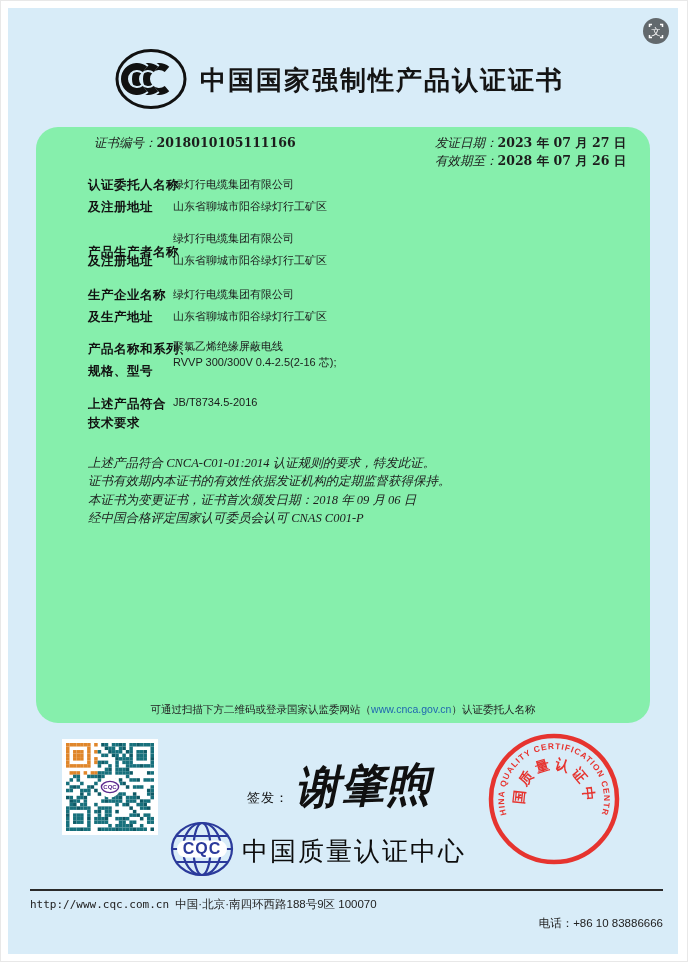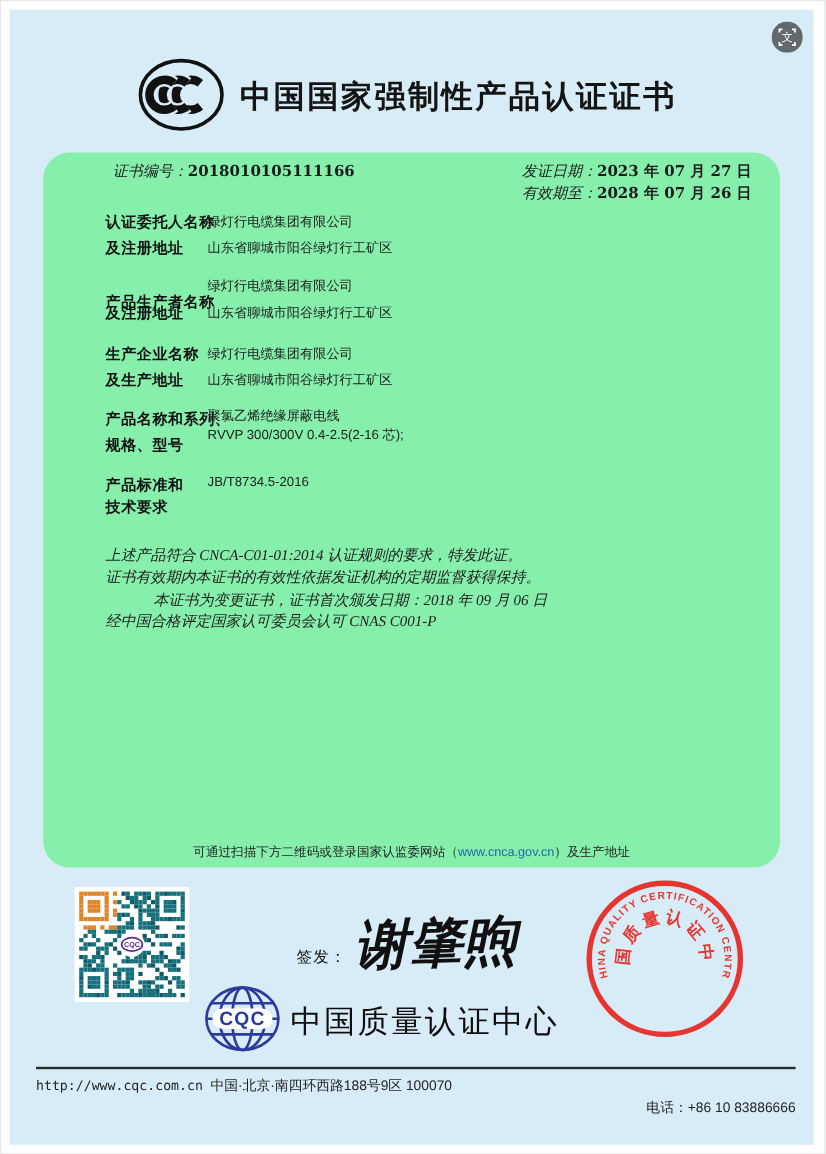--- a/index.html
+++ b/index.html
@@ -69,31 +69,31 @@
     <div class="abs lab" style="left:52px;top:160px;">生产企业名称</div>
     <div class="abs lab" style="left:52px;top:182px;">及生产地址</div>
     <div class="abs val" style="left:137px;top:160px;">绿灯行电缆集团有限公司</div>
     <div class="abs val" style="left:137px;top:182px;">山东省聊城市阳谷绿灯行工矿区</div>
 
     <div class="abs lab" style="left:52px;top:214px;">产品名称和系列、</div>
     <div class="abs lab" style="left:52px;top:236px;">规格、型号</div>
     <div class="abs val" style="left:137px;top:212px;">聚氯乙烯绝缘屏蔽电线</div>
     <div class="abs val" style="left:137px;top:228px;">RVVP 300/300V 0.4-2.5(2-16 芯);</div>
 
-    <div class="abs lab" style="left:52px;top:269px;">产品标准和</div>
+    <div class="abs lab" style="left:52px;top:269px;">上述产品符合</div>
     <div class="abs lab" style="left:52px;top:288px;">技术要求</div>
     <div class="abs val" style="left:137px;top:269px;">JB/T8734.5-2016</div>
 
     <div class="abs kai" style="left:52px;top:328px;">上述产品符合 CNCA-C01-01:2014 认证规则的要求，特发此证。</div>
     <div class="abs kai" style="left:52px;top:346px;">证书有效期内本证书的有效性依据发证机构的定期监督获得保持。</div>
-    <div class="abs kai" style="left:52px;top:365px;margin-left:40px;">本证书为变更证书，证书首次颁发日期：2018 年 09 月 06 日</div>
+    <div class="abs kai" style="left:52px;top:365px;">本证书为变更证书，证书首次颁发日期：2018 年 09 月 06 日</div>
     <div class="abs kai" style="left:52px;top:383px;">经中国合格评定国家认可委员会认可 CNAS C001-P</div>
 
     <div class="abs note" style="left:0;top:576px;width:614px;text-align:center;">
-      <span>可通过扫描下方二维码或登录国家认监委网站（</span><span class="lnk">www.cnca.gov.cn</span><span>）及生产地址</span>
+      <span>可通过扫描下方二维码或登录国家认监委网站（</span><span class="lnk">www.cnca.gov.cn</span><span>）认证委托人名称</span>
     </div>
   </div>
 
   <svg id="qr-svg" class="abs" style="left:54px;top:731px;" width="96" height="96" viewBox="0 0 96 96">
       <rect x="0" y="0" width="96" height="96" fill="#ffffff"></rect>
       <g transform="translate(4,4)">
         <rect x="0.00" y="0.00" width="3.52" height="3.52" fill="#e0862a"></rect>
         <rect x="3.52" y="0.00" width="3.52" height="3.52" fill="#e0862a"></rect>
         <rect x="7.04" y="0.00" width="3.52" height="3.52" fill="#e0862a"></rect>
         <rect x="10.56" y="0.00" width="3.52" height="3.52" fill="#e0862a"></rect>

